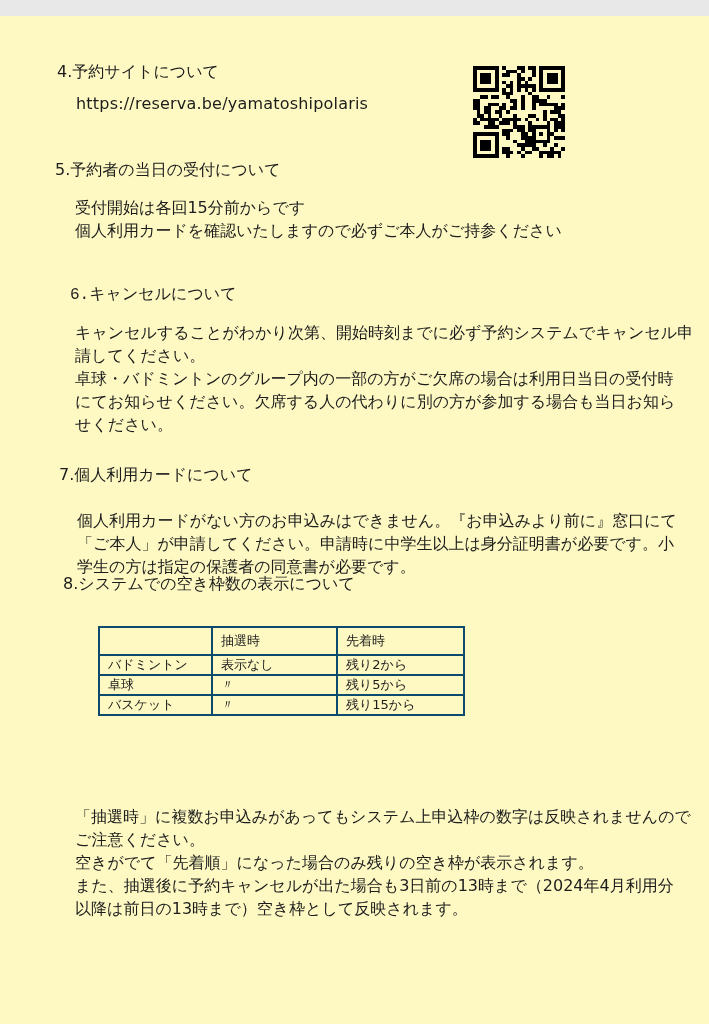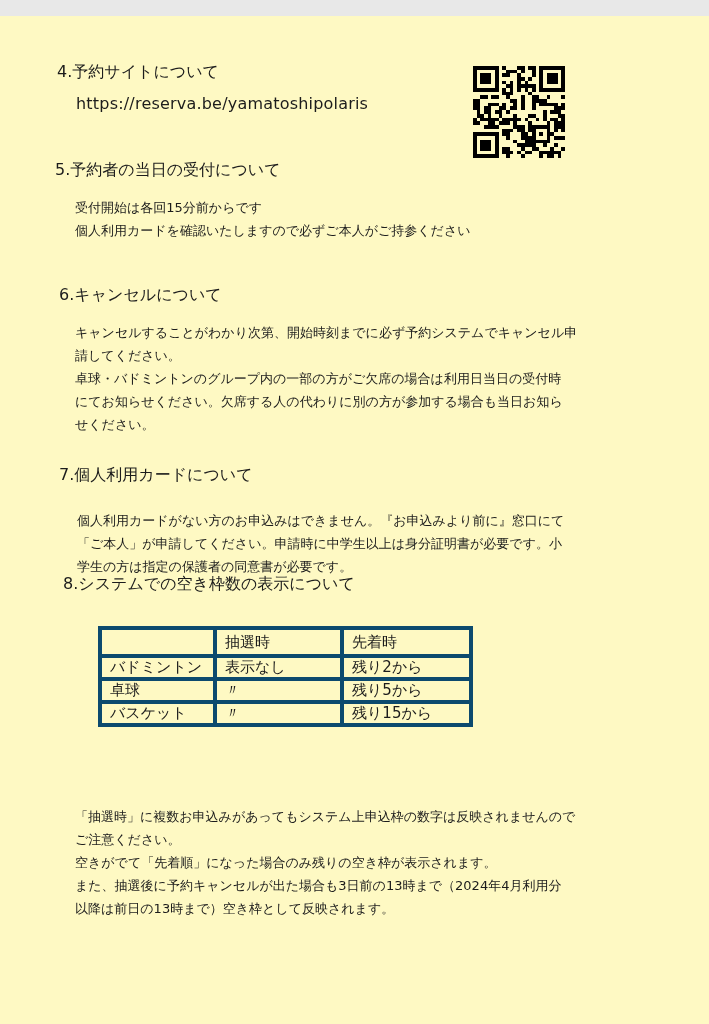--- a/index.html
+++ b/index.html
@@ -7,30 +7,30 @@
     position:relative;
     width:709px;height:1024px;
     margin:16px auto;
     background:#fef9c3;
     font-family:"DejaVu Sans",sans-serif;
     color:#1c1c1c;
     overflow:hidden;
   }
   .abs{position:absolute;white-space:pre-line;}
   .heading{font-size:16px;line-height:20px;}
-  .body-text{font-size:13px;line-height:23px;}
+  .body-text{font-size:16px;line-height:23px;}
   .url-text{font-size:16px;letter-spacing:.2px;}
   .qr{position:absolute;left:473px;top:50px;width:92px;height:92px;}
   table.avail{
     position:absolute;left:98px;top:610px;
     border-collapse:collapse;table-layout:fixed;
   }
   table.avail th,table.avail td{
-    border:4px solid #0c4a6e;
-    font-size:15px;font-weight:400;
+    border:2px solid #0c4a6e;
+    font-size:13px;font-weight:400;
     text-align:left;padding:0 8px;
     vertical-align:middle;
     overflow:hidden;
   }
   table.avail tr.hdr{height:28px;}
   table.avail tr.row{height:20px;}
   .c1{width:95px;} .c2{width:107px;} .c3{width:109px;}
   td.ditto{text-align:center;}
 </style>
 </head>
@@ -357,21 +357,21 @@
       <rect x="18" y="24" width="1" height="1"></rect>
       <rect x="20" y="24" width="1" height="1"></rect>
       <rect x="21" y="24" width="1" height="1"></rect>
       <rect x="23" y="24" width="1" height="1"></rect>
     </svg>
 
   <div class="abs heading" style="left:55px;top:144px;">5.予約者の当日の受付について</div>
   <div class="abs body-text" style="left:75px;top:180px;width:630px;">受付開始は各回15分前からです
 個人利用カードを確認いたしますので必ずご本人がご持参ください</div>
 
-  <div class="abs heading" style="left:59px;top:269px;">6.キャンセルについて</div>
+  <div class="abs heading" style="left:70px;top:269px;font-family:Liberation Mono, monospace;">6.キャンセルについて</div>
   <div class="abs body-text" style="left:75px;top:305px;width:630px;">キャンセルすることがわかり次第、開始時刻までに必ず予約システムでキャンセル申
 請してください。
 卓球・バドミントンのグループ内の一部の方がご欠席の場合は利用日当日の受付時
 にてお知らせください。欠席する人の代わりに別の方が参加する場合も当日お知ら
 せください。</div>
 
   <div class="abs heading" style="left:59px;top:449px;">7.個人利用カードについて</div>
   <div class="abs body-text" style="left:77px;top:493px;width:630px;">個人利用カードがない方のお申込みはできません。『お申込みより前に』窓口にて
 「ご本人」が申請してください。申請時に中学生以上は身分証明書が必要です。小
 学生の方は指定の保護者の同意書が必要です。</div>

